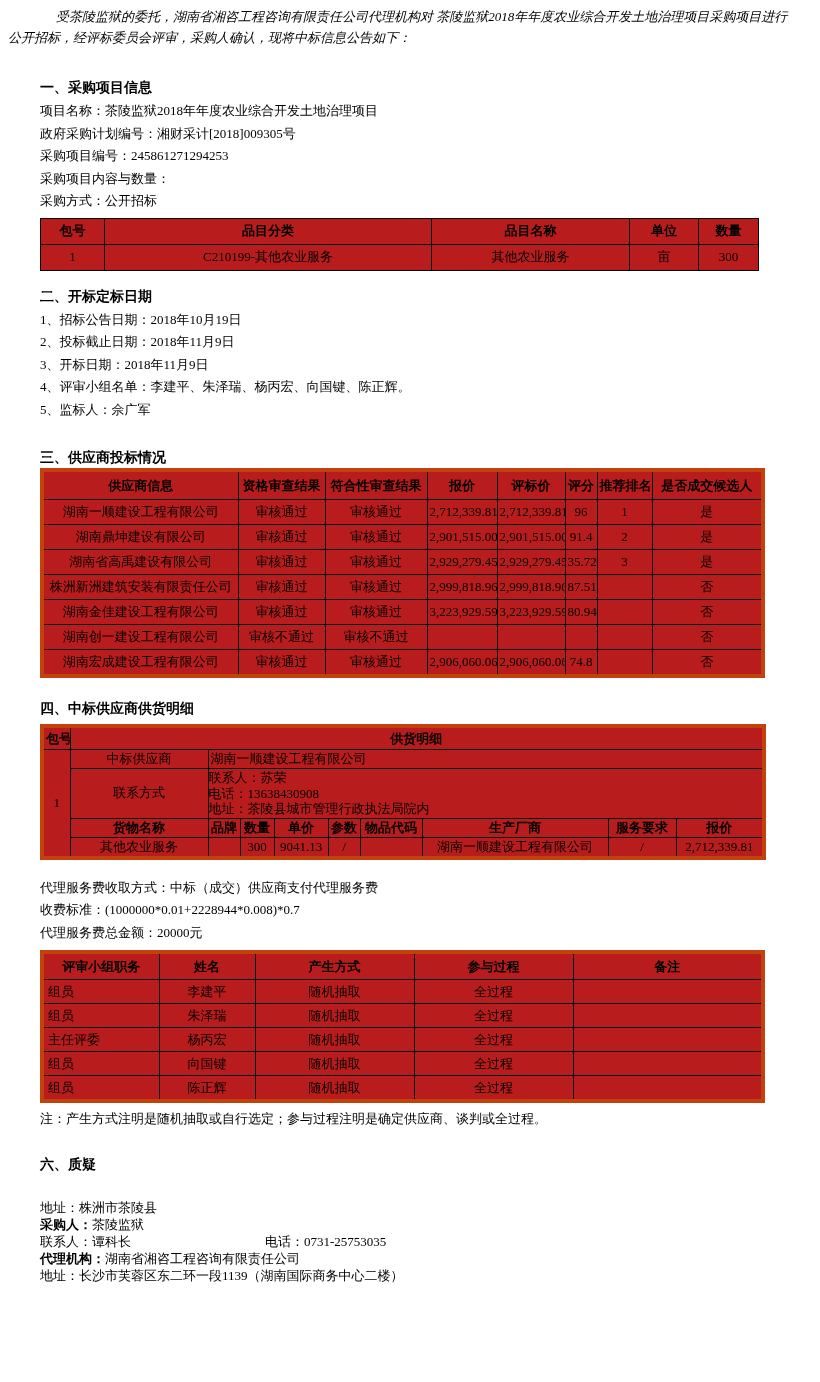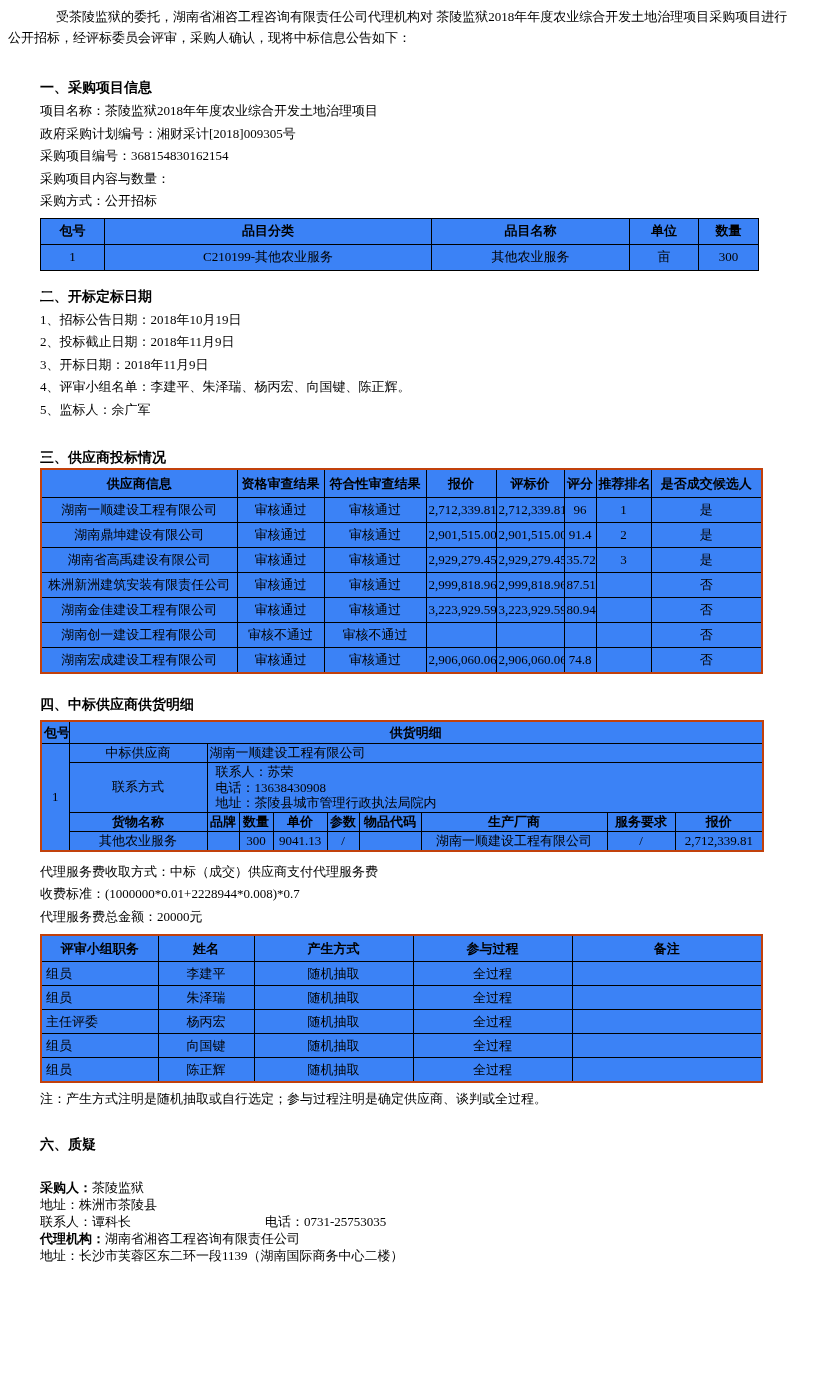--- a/index.html
+++ b/index.html
@@ -2,53 +2,53 @@
 <html><head>
 <meta charset="utf-8">
 <style>
   html,body{margin:0;padding:0;background:#fff;}
   body{
     width:820px;height:1382px;overflow:hidden;
     font-family:"Liberation Serif","DejaVu Serif",serif;
     color:#000;font-size:13px;
   }
   .doc{padding:6px 20px 0 40px;}
-  .intro{margin:0 0 16px -32px;width:790px;text-indent:48px;line-height:21px;}
+  .intro{margin:0 0 16px -32px;width:790px;text-indent:48px;line-height:21px;font-style:italic;}
   .heading{font-weight:bold;font-size:14px;line-height:15px;}
   #s1-heading{margin-top:32px;}
   .lines{margin-top:5px;}
   .line{line-height:22.5px;height:22.5px;white-space:nowrap;}
-  table{border-collapse:collapse;table-layout:fixed;background:#3b82f6;}
+  table{border-collapse:collapse;table-layout:fixed;background:#b91c1c;}
   th,td{border:1px solid #000;padding:0 2px;font-size:13px;text-align:center;
         overflow:hidden;white-space:nowrap;font-weight:normal;}
   th{font-weight:bold;}
-  .thick{border:2px solid #c2410c;}
+  .thick{border:4px solid #c2410c;}
   
   #t1{width:718px;margin-top:5px;}
   #t1 th{height:25px;}
   #t1 td{height:25px;}
   
   #s2-heading{margin-top:18px;}
   
   #s3-heading{margin-top:29px;}
   .pkg-label{margin-top:27px;line-height:14px;}
   #t3{width:721px;margin-top:3px;}
   #t3 th{height:27px;}
   #t3 td{height:24px;}
   
   #s4-heading{margin-top:23px;}
   #t4{width:722px;margin-top:8px;}
   #t4 th{height:21px;}
   #t4 td{height:16px;}
   #t4 .lbl{font-weight:normal;}
   #t4 .left{text-align:left;}
-  #t4 .cell-lines{padding:1px 8px;margin-left:48px;}
+  #t4 .cell-lines{padding:1px 0;margin-left:48px;}
   #t4 .cell-lines .line{line-height:15.5px;height:15.5px;}
   #t4 .goods-sub th{height:16px;}
-  .notes{margin-top:9px;}
+  .notes{margin-top:17px;}
   
   #s5-heading{margin-top:23px;}
   #t5{width:721px;margin-top:6px;}
   #t5 th{height:25px;}
   #t5 td{height:23px;}
   #t5 td:first-child{text-align:left;padding-left:4px;}
   .tbl-note{margin-top:9px;line-height:14px;}
   
   #s6-heading{margin-top:31px;}
   .s6-body{margin-top:8px;line-height:14px;}
@@ -62,21 +62,21 @@
 <body>
 
 <div class="doc">
 
   <p class="intro">受茶陵监狱的委托，湖南省湘咨工程咨询有限责任公司代理机构对 茶陵监狱2018年年度农业综合开发土地治理项目采购项目进行公开招标，经评标委员会评审，采购人确认，现将中标信息公告如下：</p>
 
   <div class="heading" id="s1-heading">一、采购项目信息</div>
   <div class="lines">
       <div class="line">项目名称：茶陵监狱2018年年度农业综合开发土地治理项目</div>
       <div class="line">政府采购计划编号：湘财采计[2018]009305号</div>
-      <div class="line">采购项目编号：368154830162154</div>
+      <div class="line">采购项目编号：245861271294253</div>
       <div class="line">采购项目内容与数量：</div>
       <div class="line">采购方式：公开招标</div>
     </div>
 
   <table id="t1">
     <colgroup>
       <col style="width:64px">
         <col style="width:327px">
         <col style="width:198px">
         <col style="width:69px">
@@ -329,21 +329,21 @@
           <td></td>
         </tr>
       </tbody>
   </table>
 
   <div class="tbl-note">注：产生方式注明是随机抽取或自行选定；参与过程注明是确定供应商、谈判或全过程。</div>
 
   <div class="heading" id="s6-heading">六、质疑</div>
 
   <div class="contact">
+    <div class="c-line">地址：株洲市茶陵县</div>
     <div class="c-line"><span class="b">采购人：</span><span>茶陵监狱</span></div>
-    <div class="c-line">地址：株洲市茶陵县</div>
     <div class="c-line"><span class="c-left">联系人：谭科长</span><span>电话：0731-25753035</span></div>
     <div class="c-line"><span class="b">代理机构：</span><span>湖南省湘咨工程咨询有限责任公司</span></div>
     <div class="c-line">地址：长沙市芙蓉区东二环一段1139（湖南国际商务中心二楼）</div>
 
   </div>
 
 </div>
 
 </body></html>

